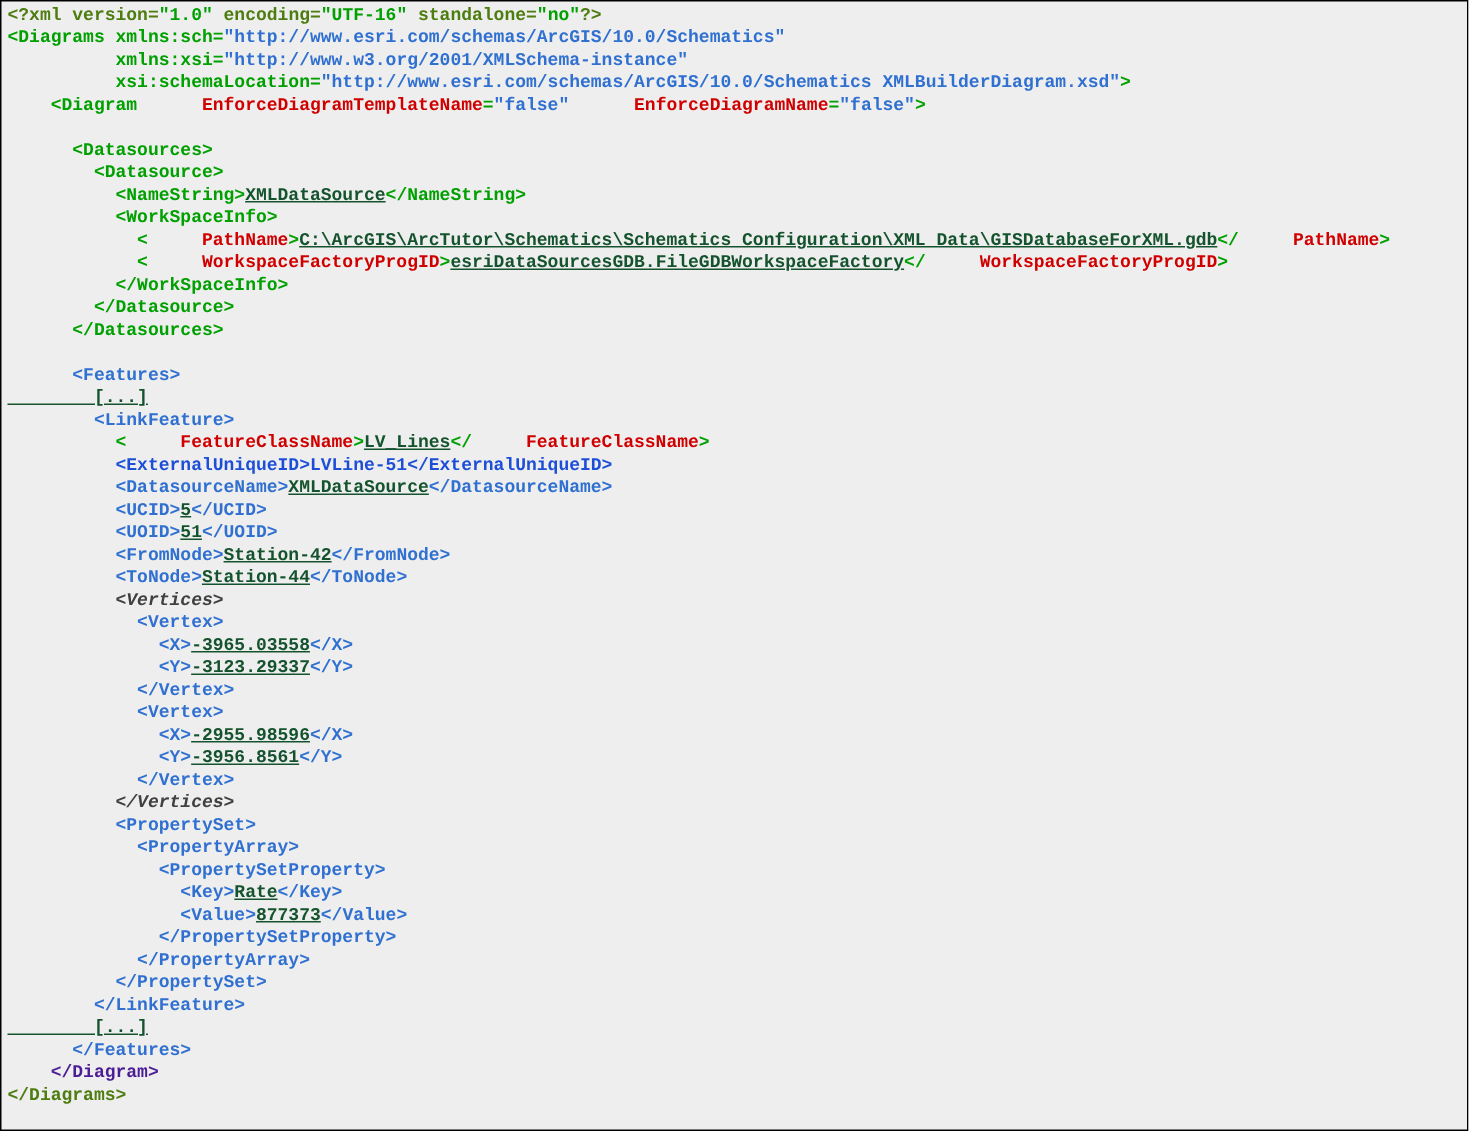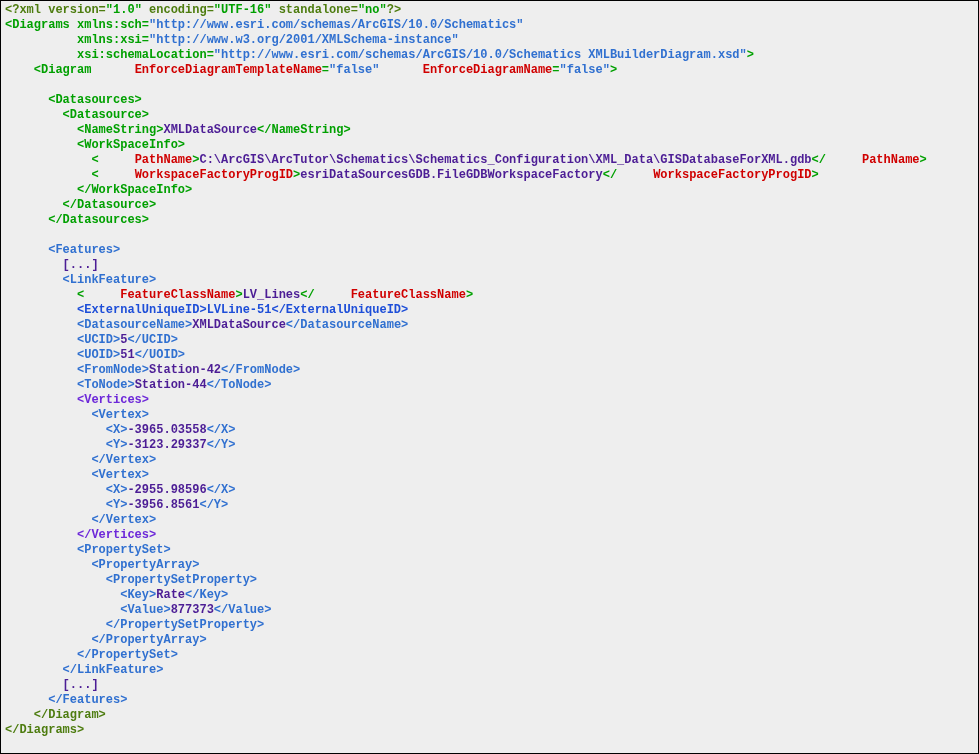--- a/index.html
+++ b/index.html
@@ -1,14 +1,14 @@
 <!DOCTYPE html>
 <html><head>
 <meta charset="utf-8">
 <style>
 body { margin:0; padding:0; background:#eeeeee; font-family:"Courier New",monospace; font-size:12px; line-height:15px; font-weight:bold; }
 .wrap { border:1px solid #000; width:979px; height:754px; box-sizing:border-box; padding:2px 4px; white-space:pre; overflow:hidden; }
-.m { color:#4d7c0f; } .g { color:#00a000; } .b { color:#3070d0; } .r { color:#d00000;padding-left:36px; } .k { color:#4c1d95; } .p { color:#6d28d9; } .y { color:#1d4ed8; } .db { color:#4d7c0f; }
+.m { color:#4d7c0f; } .g { color:#00a000; } .b { color:#3070d0; } .r { color:#d00000;padding-left:36px; } .k { color:#14532d;text-decoration:underline; } .p { color:#404040;font-style:italic; } .y { color:#1d4ed8; } .db { color:#4c1d95; }
 </style>
 </head>
 <body>
 
 <div class="wrap" id="c"><div><span class="m">&lt;?xml version=</span><span class="g">"1.0"</span><span class="m"> encoding=</span><span class="g">"UTF-16"</span><span class="m"> standalone=</span><span class="g">"no"</span><span class="m">?&gt;</span></div><div><span class="g">&lt;Diagrams xmlns:sch=</span><span class="b">"http://www.esri.com/schemas/ArcGIS/10.0/Schematics"</span></div><div><span class="g">          xmlns:xsi=</span><span class="b">"http://www.w3.org/2001/XMLSchema-instance"</span></div><div><span class="g">          xsi:schemaLocation=</span><span class="b">"http://www.esri.com/schemas/ArcGIS/10.0/Schematics XMLBuilderDiagram.xsd"</span><span class="g">&gt;</span></div><div><span class="g">    &lt;Diagram </span><span class="r">EnforceDiagramTemplateName</span><span class="g">=</span><span class="b">"false"</span><span class="g"> </span><span class="r">EnforceDiagramName</span><span class="g">=</span><span class="b">"false"</span><span class="g">&gt;</span></div><div>&nbsp;</div><div><span class="g">      &lt;Datasources&gt;</span></div><div><span class="g">        &lt;Datasource&gt;</span></div><div><span class="g">          &lt;NameString&gt;</span><span class="k">XMLDataSource</span><span class="g">&lt;/NameString&gt;</span></div><div><span class="g">          &lt;WorkSpaceInfo&gt;</span></div><div><span class="g">            &lt;</span><span class="r">PathName</span><span class="g">&gt;</span><span class="k">C:\ArcGIS\ArcTutor\Schematics\Schematics_Configuration\XML_Data\GISDatabaseForXML.gdb</span><span class="g">&lt;/</span><span class="r">PathName</span><span class="g">&gt;</span></div><div><span class="g">            &lt;</span><span class="r">WorkspaceFactoryProgID</span><span class="g">&gt;</span><span class="k">esriDataSourcesGDB.FileGDBWorkspaceFactory</span><span class="g">&lt;/</span><span class="r">WorkspaceFactoryProgID</span><span class="g">&gt;</span></div><div><span class="g">          &lt;/WorkSpaceInfo&gt;</span></div><div><span class="g">        &lt;/Datasource&gt;</span></div><div><span class="g">      &lt;/Datasources&gt;</span></div><div>&nbsp;</div><div><span class="b">      &lt;Features&gt;</span></div><div><span class="k">        [...]</span></div><div><span class="b">        &lt;LinkFeature&gt;</span></div><div><span class="g">          &lt;</span><span class="r">FeatureClassName</span><span class="g">&gt;</span><span class="k">LV_Lines</span><span class="g">&lt;/</span><span class="r">FeatureClassName</span><span class="g">&gt;</span></div><div><span class="y">          &lt;ExternalUniqueID&gt;LVLine-51&lt;/ExternalUniqueID&gt;</span></div><div><span class="b">          &lt;DatasourceName&gt;</span><span class="k">XMLDataSource</span><span class="b">&lt;/DatasourceName&gt;</span></div><div><span class="b">          &lt;UCID&gt;</span><span class="k">5</span><span class="b">&lt;/UCID&gt;</span></div><div><span class="b">          &lt;UOID&gt;</span><span class="k">51</span><span class="b">&lt;/UOID&gt;</span></div><div><span class="b">          &lt;FromNode&gt;</span><span class="k">Station-42</span><span class="b">&lt;/FromNode&gt;</span></div><div><span class="b">          &lt;ToNode&gt;</span><span class="k">Station-44</span><span class="b">&lt;/ToNode&gt;</span></div><div><span class="p">          &lt;Vertices&gt;</span></div><div><span class="b">            &lt;Vertex&gt;</span></div><div><span class="b">              &lt;X&gt;</span><span class="k">-3965.03558</span><span class="b">&lt;/X&gt;</span></div><div><span class="b">              &lt;Y&gt;</span><span class="k">-3123.29337</span><span class="b">&lt;/Y&gt;</span></div><div><span class="b">            &lt;/Vertex&gt;</span></div><div><span class="b">            &lt;Vertex&gt;</span></div><div><span class="b">              &lt;X&gt;</span><span class="k">-2955.98596</span><span class="b">&lt;/X&gt;</span></div><div><span class="b">              &lt;Y&gt;</span><span class="k">-3956.8561</span><span class="b">&lt;/Y&gt;</span></div><div><span class="b">            &lt;/Vertex&gt;</span></div><div><span class="p">          &lt;/Vertices&gt;</span></div><div><span class="b">          &lt;PropertySet&gt;</span></div><div><span class="b">            &lt;PropertyArray&gt;</span></div><div><span class="b">              &lt;PropertySetProperty&gt;</span></div><div><span class="b">                &lt;Key&gt;</span><span class="k">Rate</span><span class="b">&lt;/Key&gt;</span></div><div><span class="b">                &lt;Value&gt;</span><span class="k">877373</span><span class="b">&lt;/Value&gt;</span></div><div><span class="b">              &lt;/PropertySetProperty&gt;</span></div><div><span class="b">            &lt;/PropertyArray&gt;</span></div><div><span class="b">          &lt;/PropertySet&gt;</span></div><div><span class="b">        &lt;/LinkFeature&gt;</span></div><div><span class="k">        [...]</span></div><div><span class="b">      &lt;/Features&gt;</span></div><div><span class="db">    &lt;/Diagram&gt;</span></div><div><span class="m">&lt;/Diagrams&gt;</span></div></div>
 
 </body></html>

